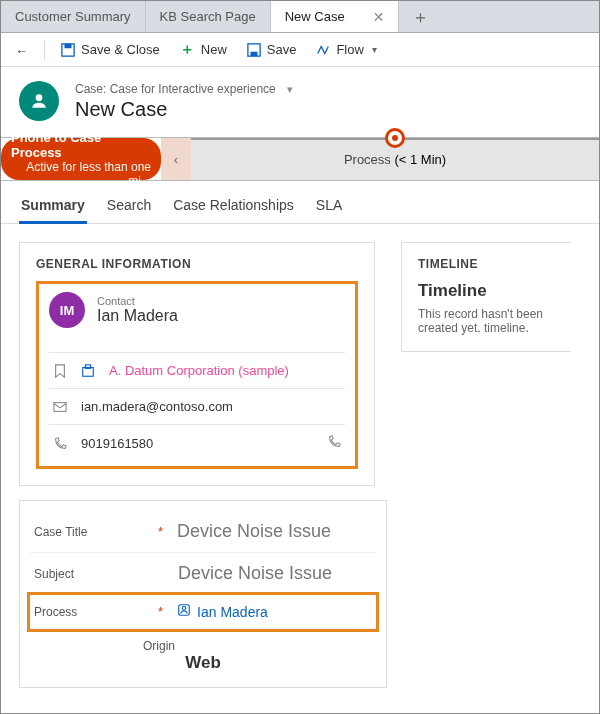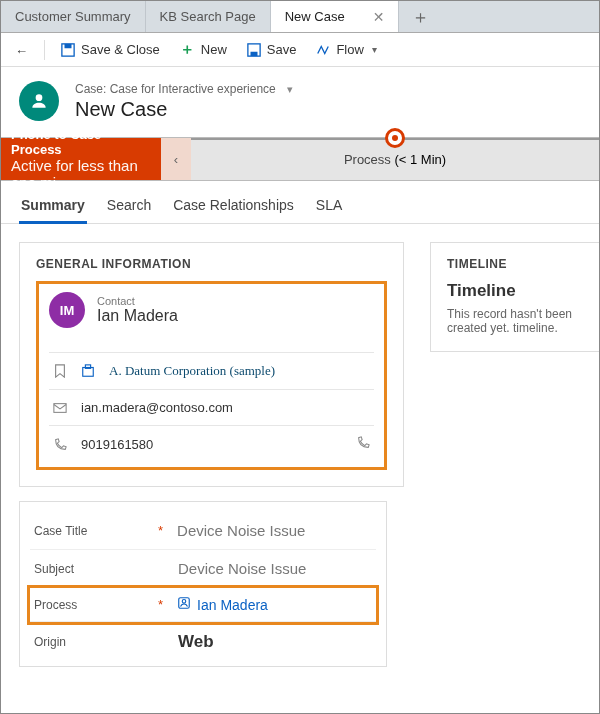--- a/index.html
+++ b/index.html
@@ -92,23 +92,24 @@
   }
   .proc-red {
     background: #d83b01;
     color: #fff;
     width: 160px;
     padding: 4px 10px;
     font-size: 12px;
     display: flex;
     flex-direction: column;
     justify-content: center;
+    border-radius: 18px;
   }
   .proc-red .t1 { font-weight: 600; font-size: 13px; }
-  .proc-red .t2 { font-size: 15px; opacity: .95; }
+  .proc-red .t2 { font-size: 12px; opacity: .95; text-align: right; }
   .proc-arrow {
     width: 30px;
     background: #f1d8cd;
     display: flex; align-items: center; justify-content: center;
     color: #666;
   }
   .proc-rest {
     flex: 1;
     background: #e5e5e5;
     position: relative;
@@ -164,60 +165,60 @@
     flex-shrink: 0;
   }
   .card h3 {
     margin: 0 0 10px;
     font-size: 12px;
     letter-spacing: .5px;
     color: #444;
     font-weight: 600;
   }
 
-  .gen-card { width: 385px; }
+  .gen-card { width: 356px; }
   .contact-box {
     border: 3px solid #e8871e;
     padding: 8px 10px 4px;
   }
   .contact-head { display: flex; align-items: center; gap: 12px; margin-bottom: 24px; }
   .contact-avatar {
     width: 36px; height: 36px; border-radius: 50%;
     background: #8e2da5; color: #fff;
     display: flex; align-items: center; justify-content: center;
     font-size: 13px; font-weight: 600;
   }
   .contact-head .ct { font-size: 11px; color: #777; }
   .contact-head .cn { font-size: 16px; color: #333; }
   .contact-row {
     display: flex; align-items: center; gap: 12px;
     padding: 10px 4px;
     border-top: 1px solid #e6e6e6;
     font-size: 13px; color: #333;
   }
-  .contact-row .link { color: #0c4a6e; font-family: Liberation Serif, serif; }
+  .contact-row .link { color: #ec4899; }
   .contact-row .ico { width: 16px; color: #888; display:inline-flex; }
   .contact-row .phone-action { margin-left: auto; color: #888; }
 
   .timeline-card { width: 170px; border-right: none; padding-right: 0; }
   .timeline-card .tl-title { font-size: 17px; font-weight: 600; margin: 6px 0; }
   .timeline-card .tl-msg { font-size: 12px; color: #666; margin-top: 6px; }
 
   
   .fields-card { width: 368px; margin: 14px 0 0 18px; border: 1px solid #ddd; padding: 10px 10px 4px; }
   .field-row {
     display: flex; align-items: center;
     padding: 10px 4px;
     border-bottom: 1px solid #eee;
     font-size: 13px;
   }
-  .field-row:last-child { border-bottom: none; }
+  .field-row:last-child { border-bottom: none; flex-direction: column; }
   .field-label { width: 120px; color: #555; font-size: 12px; display:flex; align-items:flex-end; gap:6px;}
   .req { color: #d83b01; margin-left: 4px; }
-  .field-val { color: #777; font-size: 15px; }
+  .field-val { color: #777; font-size: 18px; }
   .field-val.strong { color: #333; font-size: 17px; font-weight: 600; }
   .field-val.link { color: #0b62c4; font-size: 14px; display:flex; align-items:center; gap:6px;}
   .cust-row { outline: 3px solid #e8871e; padding: 8px 4px; }
   .lock-ico { color:#888; }
 </style>
 </head>
 <body>
 
 <div class="tab-strip">
   <div class="tab">

